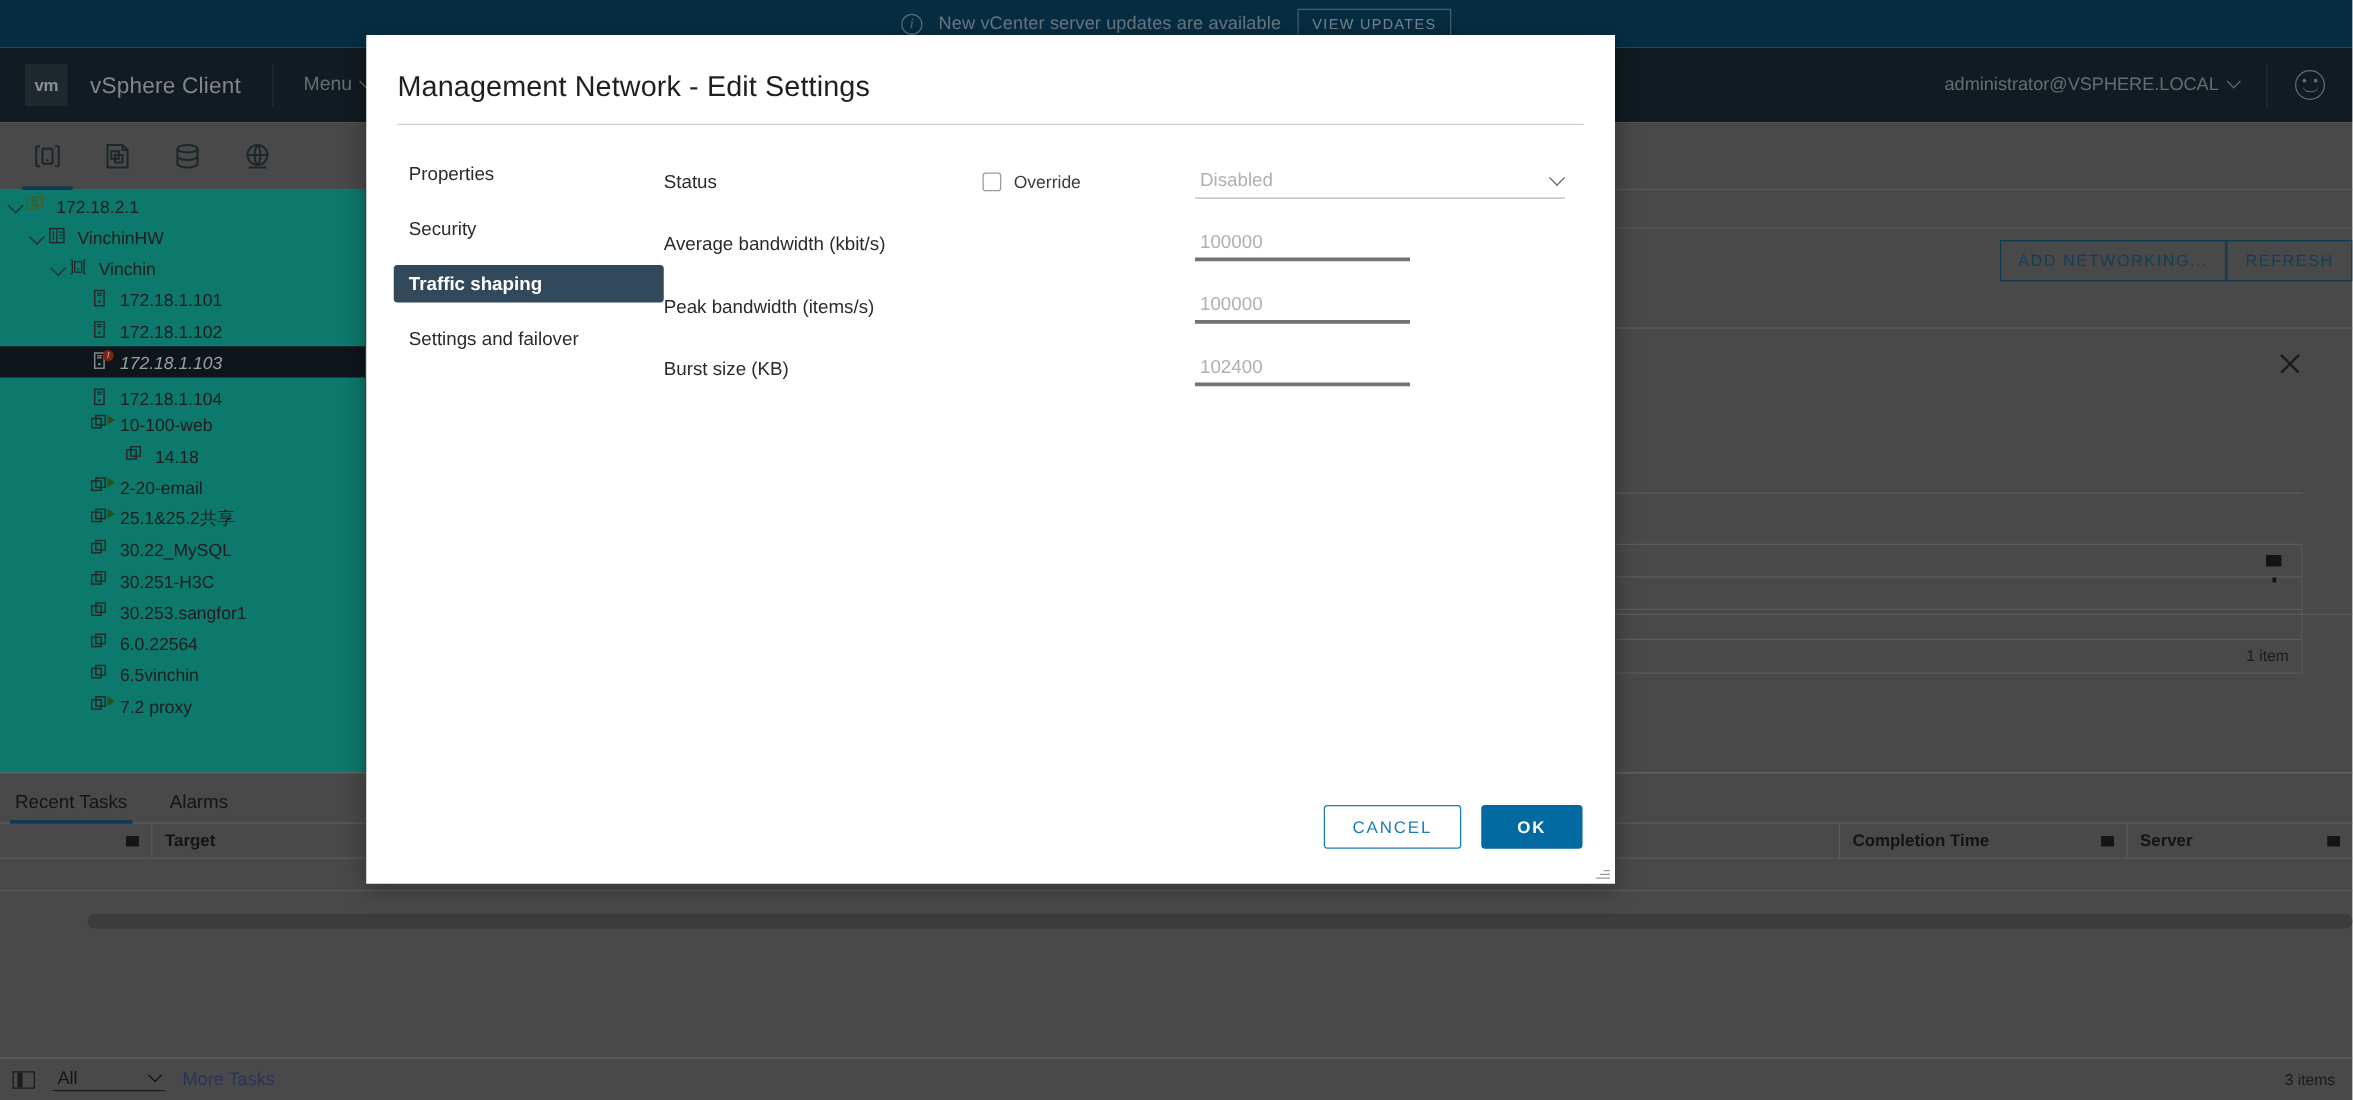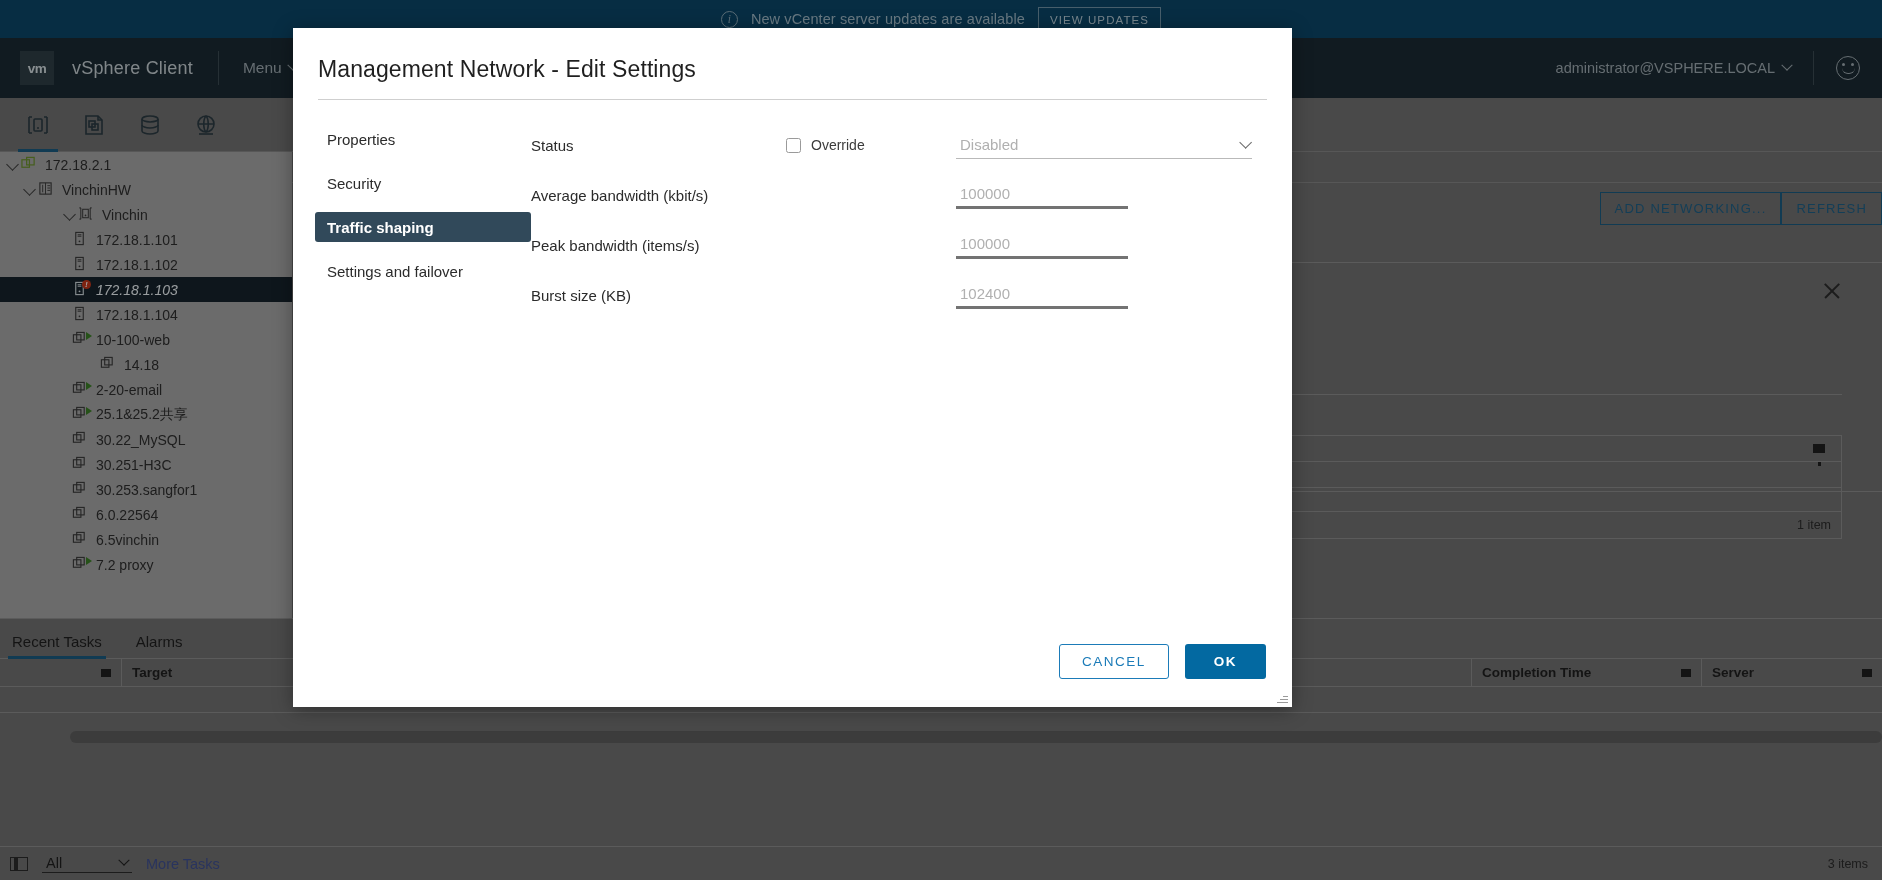--- a/index.html
+++ b/index.html
@@ -57,21 +57,21 @@
     position: absolute; top: 98px; left: 0; width: 1882px; height: 54px;
     background: #6f6f6f; display: flex; align-items: center; padding-left: 10px;
     border-bottom: 1px solid #858585;
   }
   .nav-icon { width: 56px; height: 54px; display:flex; align-items:center; justify-content:center; position:relative; }
   .nav-icon svg { stroke: #2b3a42; fill: none; stroke-width: 1.6; }
   .nav-icon.active::after { content:''; position:absolute; bottom:0; left:8px; right:8px; height:3px; background:#1b5a7e; }
 
   .tree {
     position: absolute; top: 152px; left: 0; width: 292px; bottom: 262px;
-    background: #a3a3a3; overflow: hidden;
+    background: #14b8a6; overflow: hidden;
   }
   .tree-row { height: 25px; display:flex; align-items:center; color:#2e2e2e; font-size:14px; white-space:nowrap; }
   .tree-row.sel { background:#16222b; color:#e8eef1; font-style: italic; }
   .tw { display:inline-block; width:9px; height:9px; border-right:1.7px solid #3a3a3a; border-bottom:1.7px solid #3a3a3a; transform:rotate(45deg); margin-right:4px; }
   .ti { width:17px; height:17px; margin-right:7px; flex:none; position:relative; }
   .ti svg { display:block; }
   .badge-err { position:absolute; top:-1px; right:-2px; width:9px; height:9px; border-radius:50%; background:#c1361a; color:#fff; font-size:7px; line-height:9px; text-align:center; font-weight:bold; }
   .vm-play { position:absolute; top:1px; right:-3px; width:0; height:0; border-left:6px solid #3a7d26; border-top:4px solid transparent; border-bottom:4px solid transparent; }
 
   .content-area {
@@ -248,21 +248,21 @@
           <span class="tw"></span>
           <span class="ti">
             <svg width="15" height="15" viewBox="0 0 16 16">
               <rect x="2" y="2" width="12" height="12" fill="none" stroke="#3a3a3a" stroke-width="1.2"></rect>
               <path d="M5 4v8M8 2v12" stroke="#3a3a3a" stroke-width="1"></path>
               <path d="M10 5h3M10 7.5h3M10 10h3" stroke="#3a3a3a" stroke-width="1"></path>
             </svg>
           </span>
           <span>VinchinHW</span>
         </div>
-        <div class="tree-row" style="padding-left: 65px;">
+        <div class="tree-row" style="padding-left: 42px;">
           <span class="tw"></span>
           <span class="ti">
             <svg width="15" height="15" viewBox="0 0 16 16">
               <path d="M3 2v12M1.5 2h1.5M1.5 14h1.5M13 2v12M14.5 2H13M14.5 14H13" stroke="#3a3a3a" stroke-width="1.1" fill="none"></path>
               <rect x="5" y="3.5" width="6" height="9" fill="none" stroke="#3a3a3a" stroke-width="1.1"></rect>
               <circle cx="8" cy="10" r=".9" fill="#3a3a3a"></circle>
             </svg>
           </span>
           <span>Vinchin</span>
         </div>
@@ -293,21 +293,21 @@
           <span class="ti">
             <svg width="15" height="15" viewBox="0 0 16 16">
               <rect x="4" y="1.5" width="8" height="13" fill="none" stroke="#cfd8dc" stroke-width="1.2"></rect>
               <path d="M6 4h4M6 5.6h4" stroke="#cfd8dc" stroke-width="1"></path>
               <circle cx="8" cy="11" r="1" fill="#cfd8dc"></circle>
             </svg>
             <span class="badge-err">!</span>
           </span>
           <span>172.18.1.103</span>
         </div>
-        <div class="tree-row" style="padding-left: 59px;">
+        <div class="tree-row" style="padding-left: 59px; align-items: flex-end;">
           <span style="display: inline-block; width: 13px;"></span>
           <span class="ti">
             <svg width="15" height="15" viewBox="0 0 16 16">
               <rect x="4" y="1.5" width="8" height="13" fill="none" stroke="#3a3a3a" stroke-width="1.2"></rect>
               <path d="M6 4h4M6 5.6h4" stroke="#3a3a3a" stroke-width="1"></path>
               <circle cx="8" cy="11" r="1" fill="#3a3a3a"></circle>
             </svg>
           </span>
           <span>172.18.1.104</span>
         </div>

